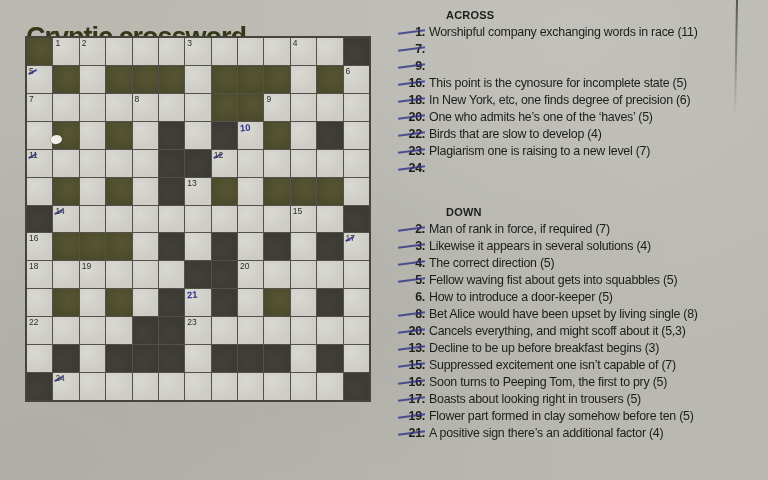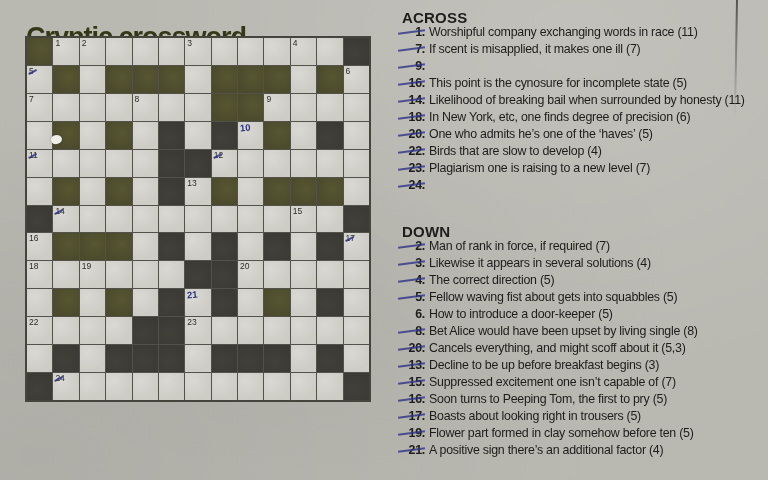--- a/index.html
+++ b/index.html
@@ -50,21 +50,21 @@
   .speck{
     position:absolute;left:26px;top:99px;width:11px;height:9px;
     background:#efeee7;border-radius:50% 60% 55% 50%;
     box-shadow:0 0 2px rgba(0,0,0,0.35);transform:rotate(-14deg);z-index:3;
   }
   
   .clues{
     position:absolute;left:402px;top:9px;width:362px;color:#1d1d1b;
   }
   .section-heading{
-    font-size:15px;font-weight:bold;letter-spacing:0.2px;height:16px;
+    font-size:11px;font-weight:bold;letter-spacing:0.2px;height:16px;margin-left:44px;
   }
   .down-section{margin-top:28px;}
   .clue{
     display:flex;align-items:baseline;height:17px;white-space:nowrap;
     font-size:12.4px;letter-spacing:-0.25px;
   }
   .cnum{
     font-weight:bold;min-width:23px;text-align:right;margin-right:4px;
     position:relative;flex:0 0 auto;
   }
@@ -309,34 +309,29 @@
 
 <div class="clues">
   <div class="section-heading">ACROSS</div>
   <div>
       <div class="clue">
         <span class="cnum struck">1.</span>
         <span class="ctext">Worshipful company exchanging words in race (11)</span>
       </div>
       <div class="clue">
         <span class="cnum struck">7.</span>
-        <span class="ctext">If scent is misapplied, it makes one ill (7)</span>
       </div>
       <div class="clue">
         <span class="cnum struck">9.</span>
       </div>
       <div class="clue">
         <span class="cnum struck">16.</span>
         <span class="ctext">This point is the cynosure for incomplete state (5)</span>
       </div>
       <div class="clue">
-        <span class="cnum struck">14.</span>
-        <span class="ctext">Likelihood of breaking bail when surrounded by honesty (11)</span>
-      </div>
-      <div class="clue">
         <span class="cnum struck">18.</span>
         <span class="ctext">In New York, etc, one finds degree of precision (6)</span>
       </div>
       <div class="clue">
         <span class="cnum struck">20.</span>
         <span class="ctext">One who admits he’s one of the ‘haves’ (5)</span>
       </div>
       <div class="clue">
         <span class="cnum struck">22.</span>
         <span class="ctext">Birds that are slow to develop (4)</span>

